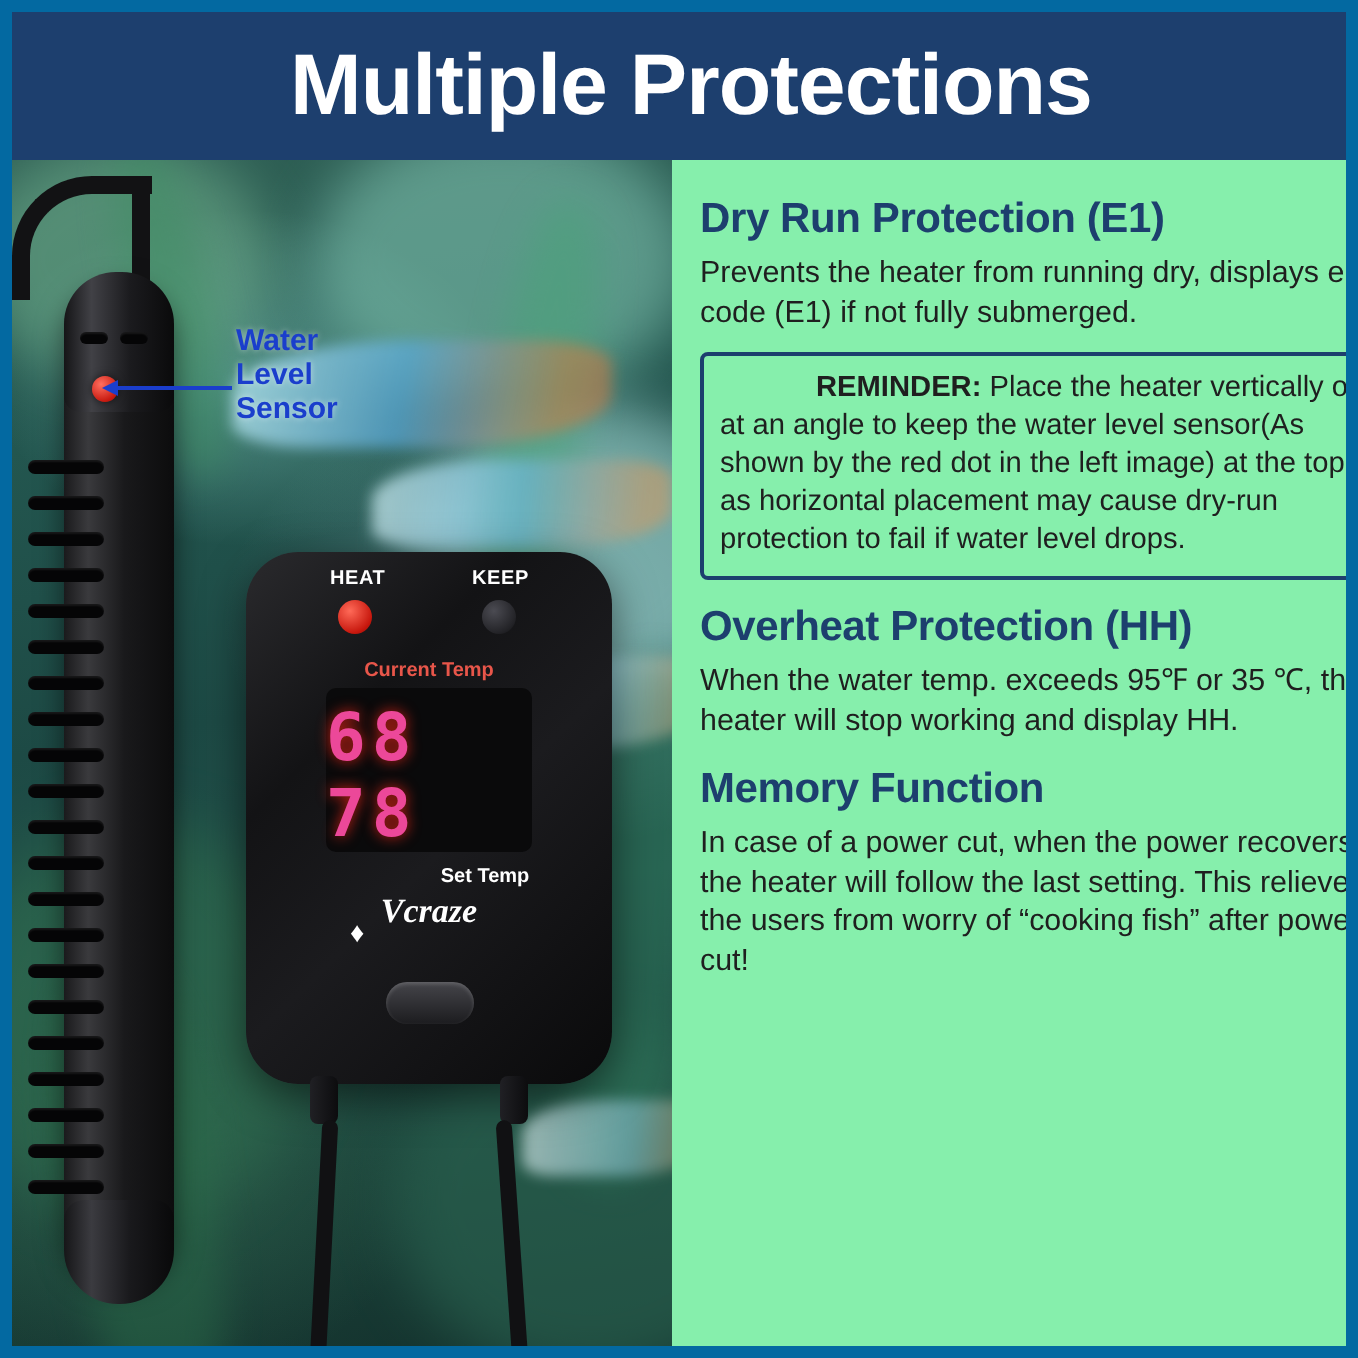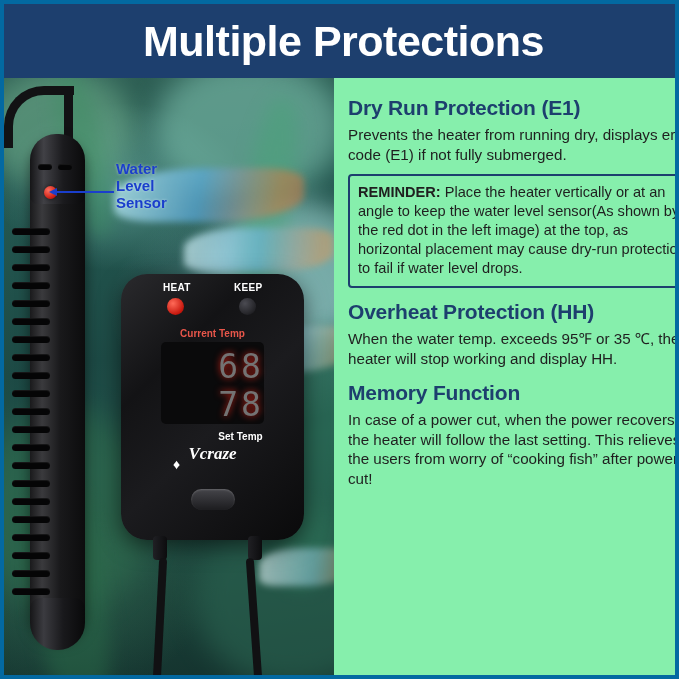--- a/index.html
+++ b/index.html
@@ -9,21 +9,21 @@
   }
   body {
     font-family: "Liberation Sans", sans-serif;
   }
   #page {
     position: relative;
     width: 679px;
     height: 679px;
     overflow: hidden;
     background: #ffffff;
-    border: 4px solid #0369a1;
+    border: 6px solid #0369a1;
     box-sizing: border-box;
   }
 
   
   #header {
     position: absolute;
     left: 0; top: 0;
     width: 679px;
     height: 74px;
     background: #1d3f6e;
@@ -190,24 +190,24 @@
     position: absolute;
     left: 40px; top: 68px;
     width: 103px;
     height: 82px;
     background: #0a0a0b;
     border-radius: 5px;
   }
   .digit-row {
     position: absolute;
     left: 0; width: 103px;
-    text-align: right;
-    color: #737373;
+    text-align: left;
+    color: #ec4899;
     font-family: "DejaVu Sans Mono", monospace;
-    font-weight: normal;
+    font-weight: bold;
     font-size: 33px;
     letter-spacing: 3px;
     text-shadow: 0 0 7px rgba(255,40,25,0.8);
   }
   #set-temp-lbl {
     position: absolute;
     left: 0; top: 157px;
     width: 183px;
     text-align: center;
     color: #ffffff;
@@ -305,21 +305,21 @@
   #reminder {
     border: 2px solid #1d3f6e;
     border-radius: 4px;
     padding: 7px 8px 8px 8px;
     margin: 6px 0 12px 0;
     color: #1f1f1f;
     font-size: 14.6px;
     line-height: 19px;
     font-family: "Liberation Sans", sans-serif;
   }
-  #reminder b { font-weight: bold; }
+  #reminder b { font-weight: bold; margin-left: 48px; }
   .mt { margin-top: 13px; }
 </style>
 </head>
 <body>
 
 <div id="page">
 
   <div id="header">
     <div id="header-title">Multiple Protections</div>
   </div>

